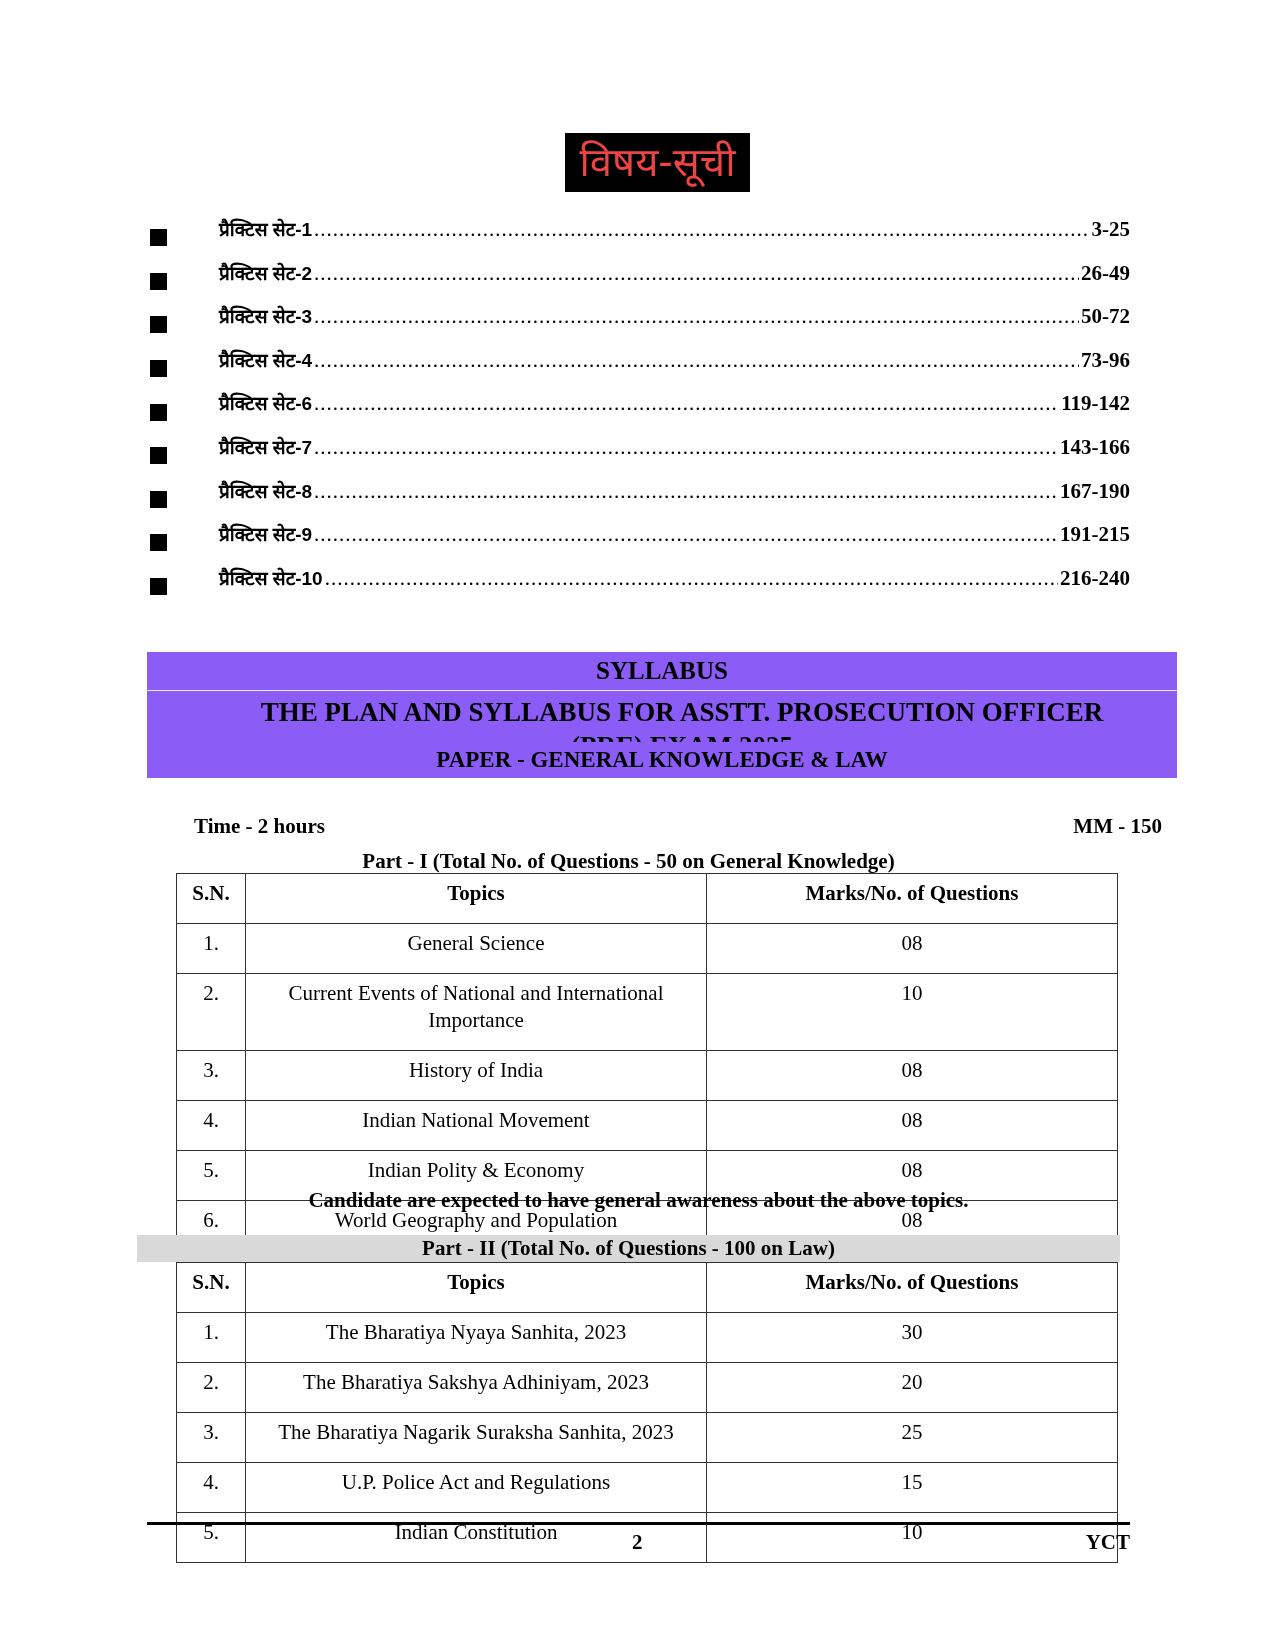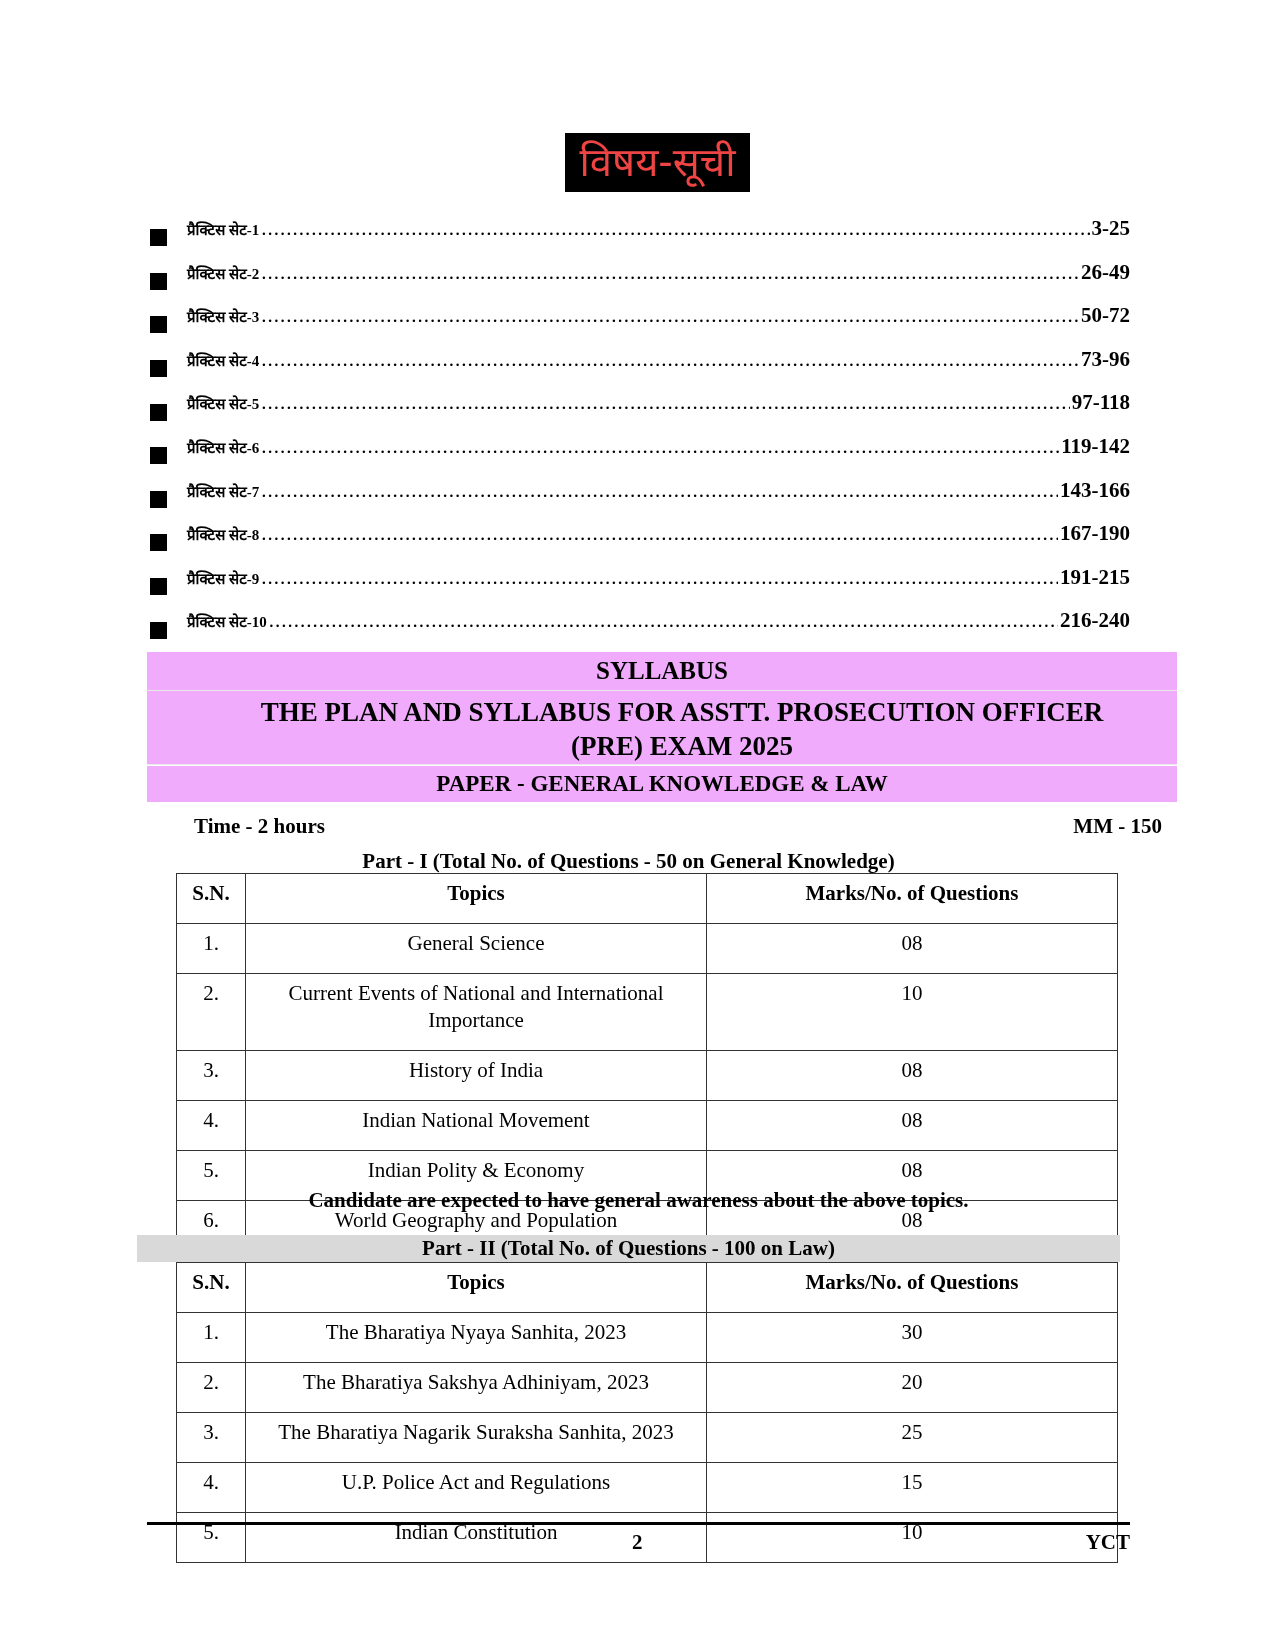--- a/index.html
+++ b/index.html
@@ -4,28 +4,28 @@
 <style>
   html, body { margin:0; padding:0; background:#ffffff; }
   body { width:1275px; height:1650px; position:relative; overflow:hidden;
          font-family:"Liberation Serif", "DejaVu Serif", serif; color:#000; }
   .title-box { position:absolute; left:565px; top:133px; width:185px; height:59px;
                background:#000; color:#ef4444; font-family:"DejaVu Sans", sans-serif;
                font-size:40px; line-height:59px; text-align:center; }
   .toc { position:absolute; left:150px; top:216px; width:980px; }
   .toc-row { display:flex; align-items:baseline; height:43.6px; font-weight:bold; font-size:21px; }
   .toc-bullet { width:17px; height:17px; background:#000; display:inline-block; margin-right:20px; flex:none; align-self:center; }
-  .toc-label { flex:none; font-family:Liberation Serif, serif; font-size:15px; }
+  .toc-label { flex:none; font-family:Liberation Sans, sans-serif; font-size:19px;margin-left:32px; }
   .toc-dots { flex:1; overflow:hidden; white-space:nowrap; margin:0 2px; font-weight:normal; letter-spacing:1px; }
   .toc-dots::after { content:"....................................................................................................................................................................................................................................................................."; }
   .toc-pages { flex:none; }
-  .band { position:absolute; left:147px; width:1030px; background:#f0abfc; text-align:center; font-weight:bold; }
+  .band { position:absolute; left:147px; width:1030px; background:#8b5cf6; text-align:center; font-weight:bold; }
   .band-syllabus { top:652px; height:38px; font-size:25px; line-height:38px; border-bottom:1px solid #e8e8e8; }
   .band-plan { top:691px; height:74px; font-size:27px; line-height:34px; padding-top:4px; box-sizing:border-box; border-bottom:1px solid #e8e8e8;padding-left:40px; }
-  .band-paper { top:766px; height:36px; font-size:23px; line-height:36px; }
+  .band-paper { top:742px; height:36px; font-size:23px; line-height:36px; }
   .meta-row { position:absolute; top:814px; left:151px; width:968px; display:flex; justify-content:space-between; font-weight:bold; font-size:21px;margin-left:43px; }
   .caption { position:absolute; left:137px; width:983px; text-align:center; font-weight:bold; font-size:21px; }
   .cap1 { top:849px; }
   .cap2 { top:1235px; height:27px; line-height:27px; background:#d9d9d9; }
   table.syl { position:absolute; left:176px; width:942px; border-collapse:collapse; font-size:21px; }
   table.syl th, table.syl td { border:1.5px solid #333; text-align:center; vertical-align:top; padding:6px 6px 16px 6px; line-height:27px; }
   table.syl th { font-weight:bold; }
   .t1 { top:873px; }
   .t2 { top:1262px; }
   .col-sn { width:56px; }
@@ -58,26 +58,20 @@
       <span class="toc-bullet"></span>
       <span class="toc-label">प्रैक्टिस सेट-3</span>
       <span class="toc-dots"></span>
       <span class="toc-pages">50-72</span>
     </div>
   <div class="toc-row">
       <span class="toc-bullet"></span>
       <span class="toc-label">प्रैक्टिस सेट-4</span>
       <span class="toc-dots"></span>
       <span class="toc-pages">73-96</span>
-    </div>
-  <div class="toc-row">
-      <span class="toc-bullet"></span>
-      <span class="toc-label">प्रैक्टिस सेट-5</span>
-      <span class="toc-dots"></span>
-      <span class="toc-pages">97-118</span>
     </div>
   <div class="toc-row">
       <span class="toc-bullet"></span>
       <span class="toc-label">प्रैक्टिस सेट-6</span>
       <span class="toc-dots"></span>
       <span class="toc-pages">119-142</span>
     </div>
   <div class="toc-row">
       <span class="toc-bullet"></span>
       <span class="toc-label">प्रैक्टिस सेट-7</span>

